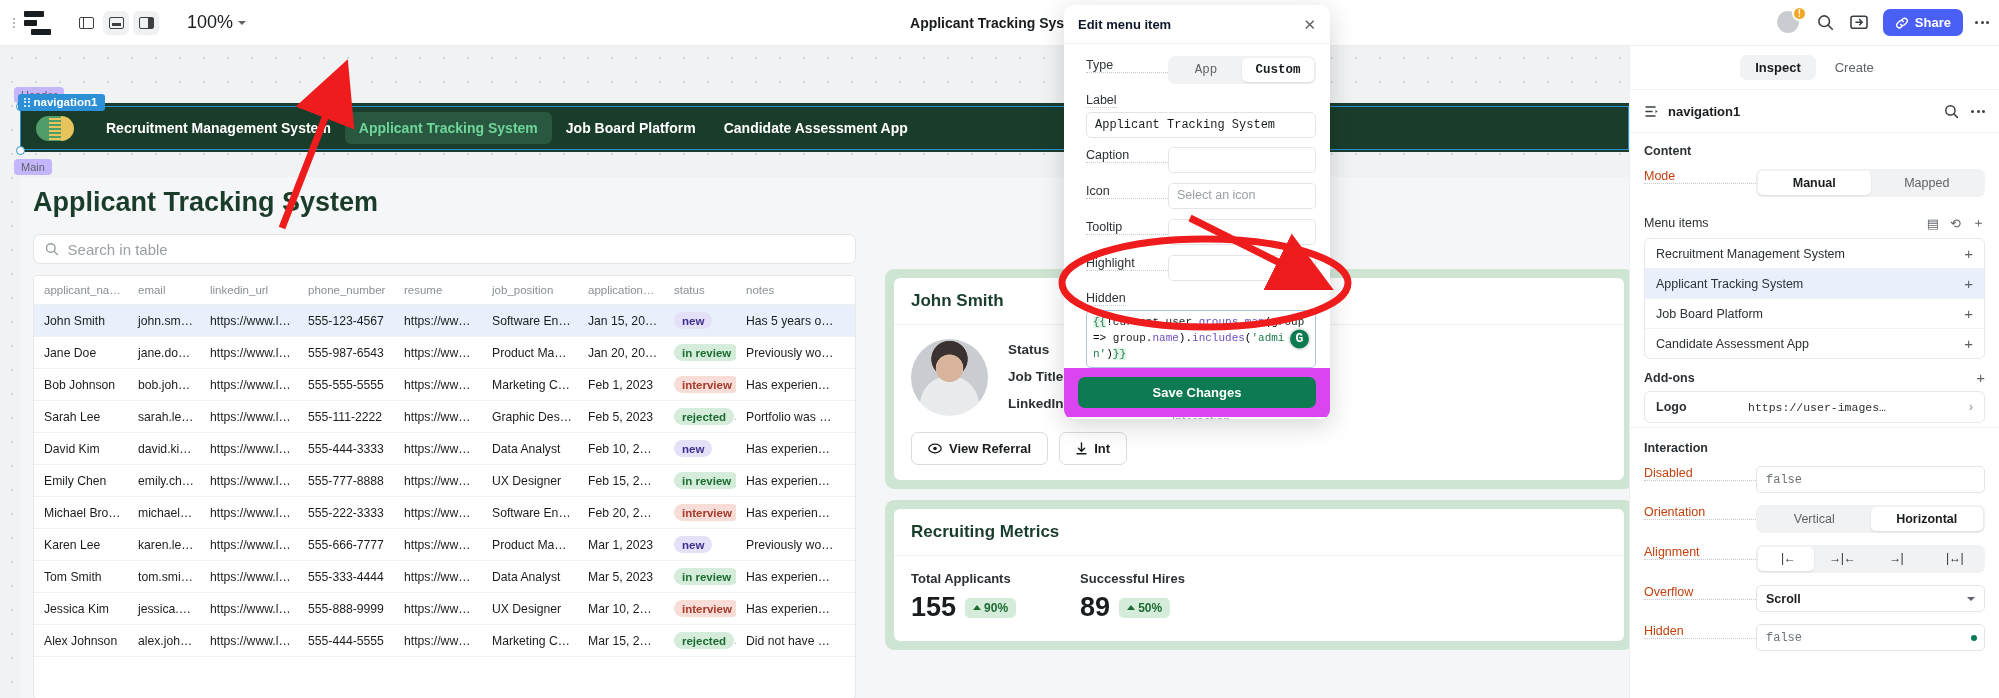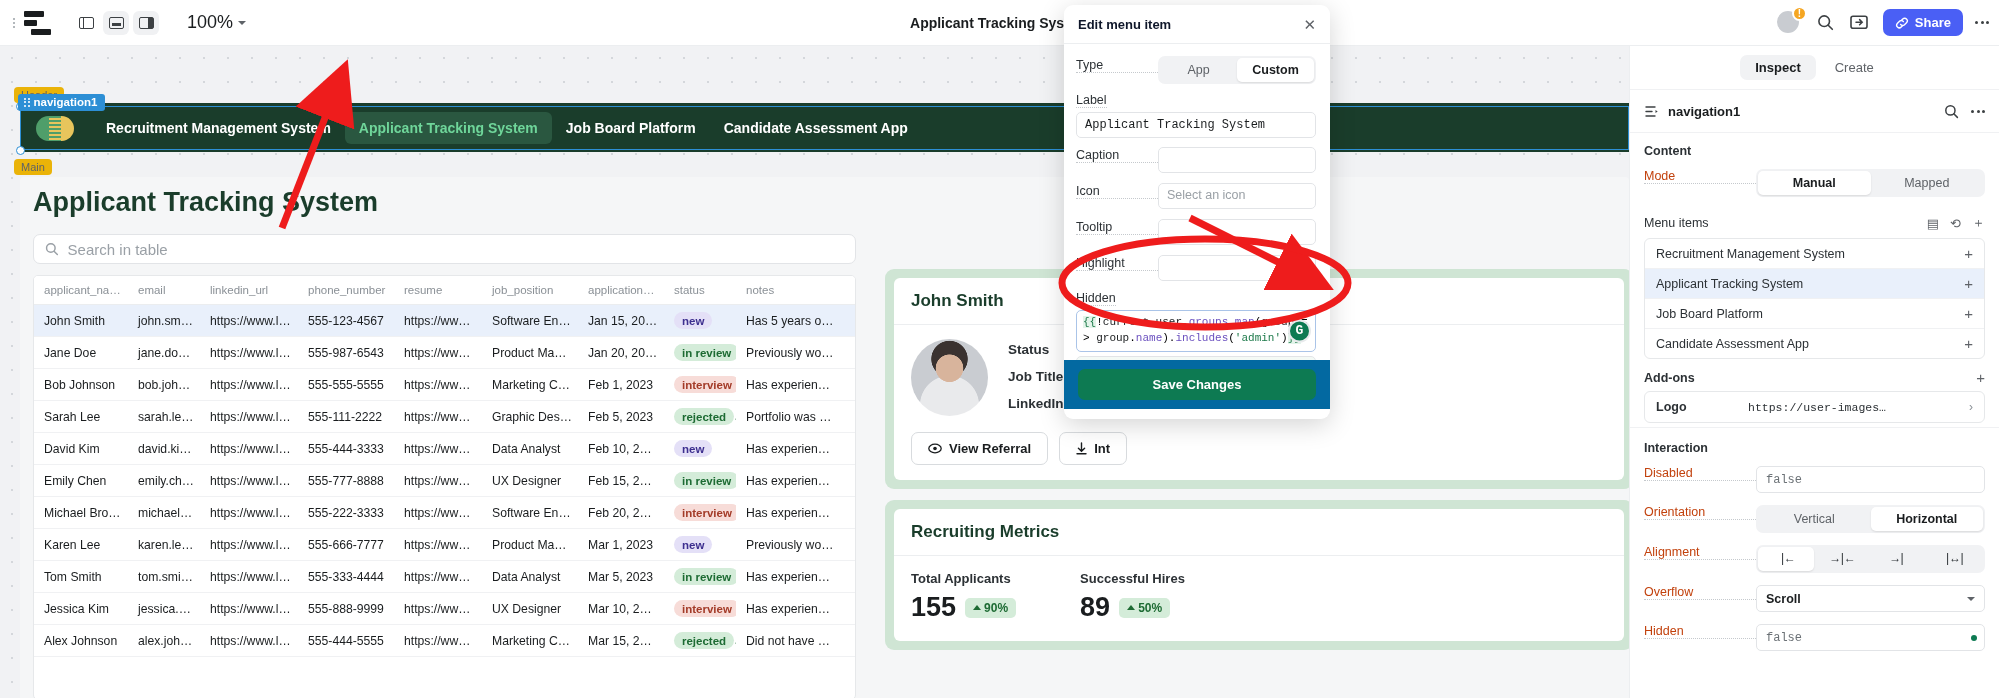--- a/index.html
+++ b/index.html
@@ -61,21 +61,21 @@
   .canvas {
     position:absolute; left:0; top:46px; width:1629px; height:652px;
     background:#f1f2f4; overflow:hidden;
   }
   .dotgrid{
     position:absolute; inset:0;
     background-image: radial-gradient(#d4d7db 1px, transparent 1px);
     background-size: 24px 24px;
   }
   .sec-label{
-    position:absolute; font-size:11px; color:#5f6368; background:#eab308;
+    position:absolute; font-size:11px; color:#5f6368; background:#c4b5fd;
     padding:2px 7px; border-radius:4px;
   }
   .header-band{
     position:absolute; left:20px; top:57px; width:1609px; height:49px;
     background:#1a3d2b;
   }
   .sel-outline{
     position:absolute; left:20px; top:60px; width:1609px; height:44px;
     border:1.5px solid #2d8fd5;
   }
@@ -179,26 +179,26 @@
     position:absolute; left:1064px; top:5px; width:266px; height:414px;
     background:#ffffff; border-radius:9px; box-shadow:0 6px 26px rgba(0,0,0,.17);
     z-index:40; overflow:hidden;
   }
   .modal-hd{
     display:flex; align-items:center; justify-content:space-between;
     padding:12px 14px 11px 14px; border-bottom:1px solid #eceef0;
   }
   .modal-title{ font-size:13px; font-weight:700; color:#0f172a; }
   .x-close{ font-size:15px; color:#5f6368; cursor:pointer; line-height:1; }
-  .modal-body{ padding:10px 14px 0 12px; }
+  .modal-body{ padding:10px 14px 0 22px; }
   .frow{ display:flex; align-items:center; min-height:31px; margin-bottom:5px; }
   .flab{ width:82px; font-size:12.5px; color:#2c3135; flex:none;
          border-bottom:1px dotted #c5c9cd; align-self:flex-start; padding-top:4px;}
   .fctl{ flex:1; }
-  .segbar{ display:flex; background:#f1f2f4; border-radius:7px; padding:2px; }
+  .segbar{ display:flex; background:#f1f2f4; border-radius:7px; padding:2px;font-family:Liberation Mono, monospace; }
   .segbar div{ flex:1; text-align:center; font-size:12.5px; padding:5px 0; border-radius:5px; color:#5f6368; cursor:pointer;}
   .segbar div.on{ background:#fff; color:#1a1d1f; font-weight:600; box-shadow:0 1px 2px rgba(0,0,0,.1);}
   .finput{
     width:100%; height:26px; border:1px solid #e2e4e7; border-radius:5px;
     font-family:"Liberation Mono", monospace; font-size:12px; color:#1a1d1f;
     padding:0 8px; outline:none; background:#fff;
   }
   .finput::placeholder{ font-family:"Liberation Sans",sans-serif; color:#9aa0a6; font-size:12.5px;}
   .flab-top{ font-size:12.5px; color:#2c3135; margin-bottom:4px; border-bottom:1px dotted #c5c9cd; display:inline-block;}
   .code-box{
@@ -216,21 +216,21 @@
   }
   .res-box{
     border:1px solid #e2e4e7; border-radius:5px; background:#f4faf6; margin-top:4px;
     padding:4px 6px; font-family:"Liberation Mono",monospace; font-size:11px; position:relative;
   }
   .res-t{ color:#0d7a52; font-weight:700; }
   .res-v{ color:#5f6368; }
   .copy-ic{ position:absolute; right:6px; top:4px; width:9px;height:10px;border:1.3px solid #8a9096; border-radius:1px;}
   .sub-hd{ font-size:12.5px; color:#2c3135; margin:8px 0 5px 0; }
   .plus{ color:#5f6368; font-size:15px; cursor:pointer; line-height:1;}
-  .save-bar{ position:absolute; left:0; right:0; bottom:10px; padding:9px 14px; background:#0369a1; }
+  .save-bar{ position:absolute; left:0; right:0; bottom:2px; padding:9px 14px; background:#d946ef; }
   .save-btn{
     width:100%; background:#0d7a52; color:#fff; border:none; border-radius:7px;
     padding:8px 0; font-size:13px; font-weight:700; font-family:"Liberation Sans",sans-serif; cursor:pointer;
   }
 
   
   .rpanel{
     position:absolute; left:1629px; top:46px; width:370px; height:652px;
     background:#ffffff; border-left:1px solid #eceef0; overflow:hidden;
   }

